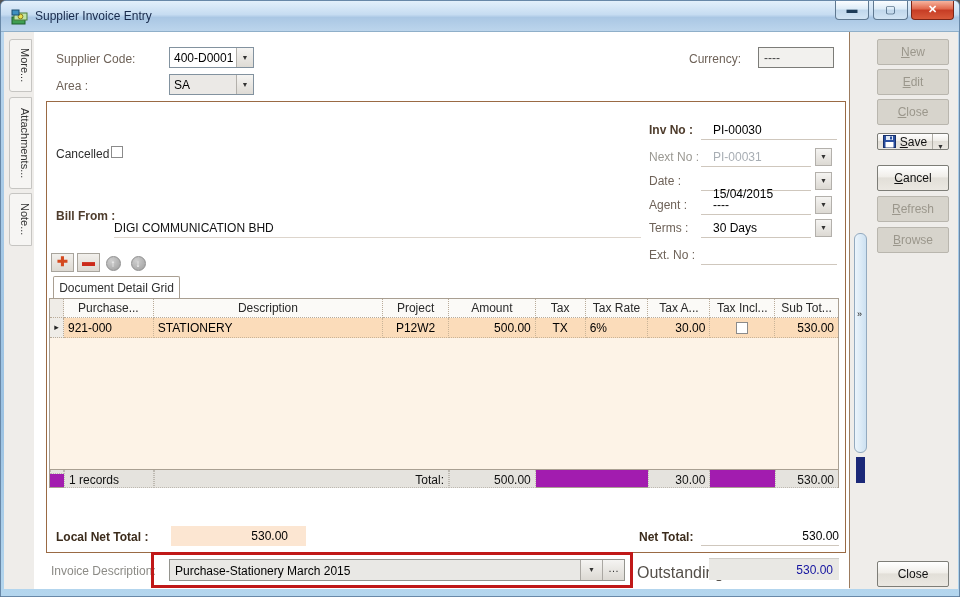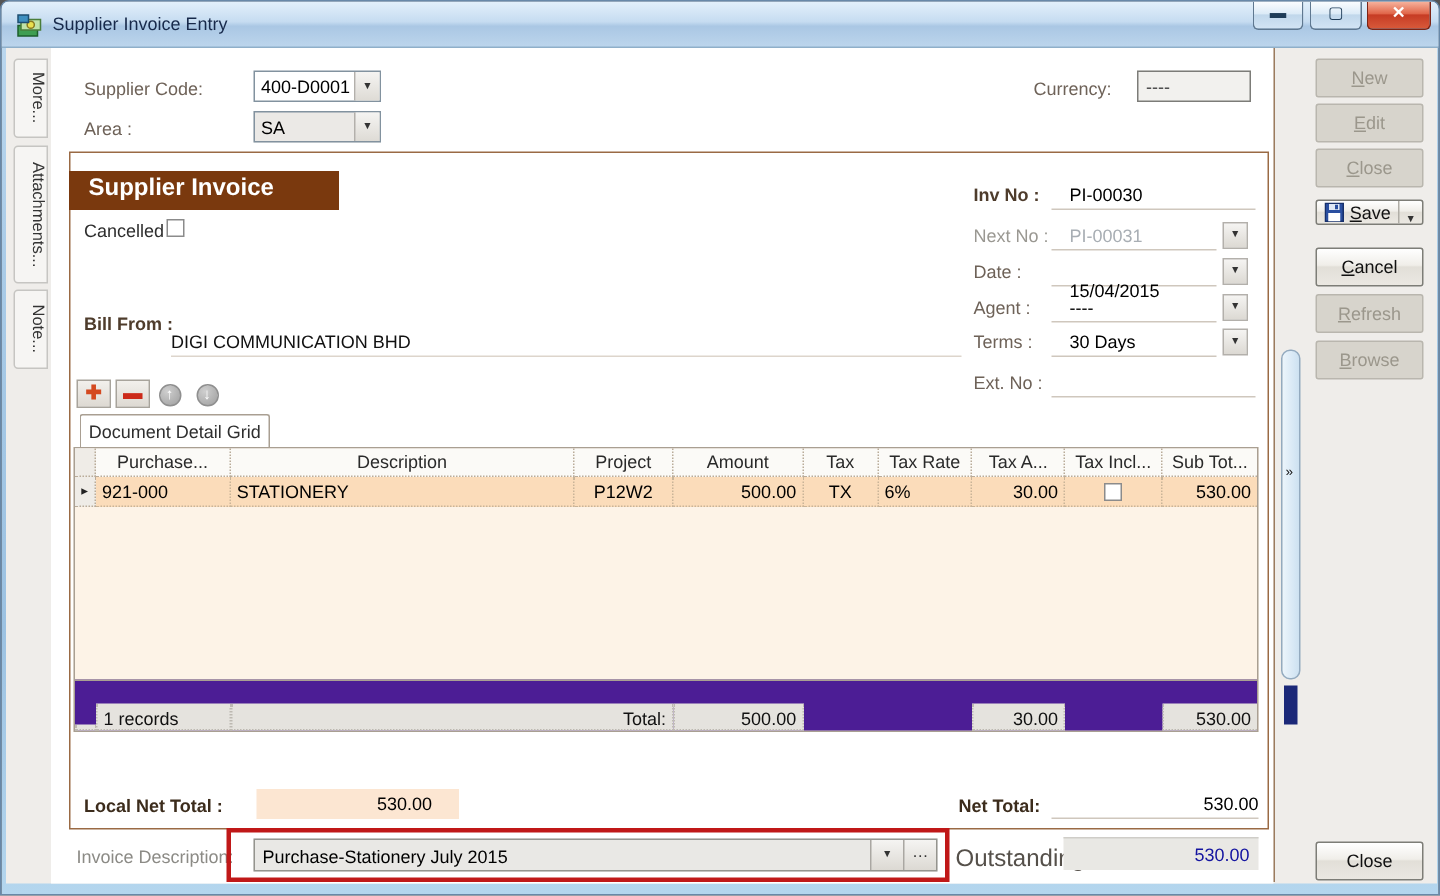--- a/index.html
+++ b/index.html
@@ -80,21 +80,21 @@
   .hrow { height:19px; background:#fbfaf7; }
   .hcell { border-right:1px dotted #b9ab99; border-bottom:1px dotted #b9ab99;
       font-size:12px; color:#2a2a2a; text-align:center; padding-top:2px; overflow:hidden;
       white-space:nowrap; }
   .drow { height:20px; background:#fbdcba; cursor:pointer; }
   .dcell { border-right:1px dotted #c9b498; border-bottom:1px dotted #c9b498;
       font-size:12px; color:#000; padding-top:3px; overflow:hidden; white-space:nowrap; }
   .tal{ text-align:left; padding-left:4px; } .tar{ text-align:right; padding-right:4px; }
   .tac{ text-align:center; }
   .filler { flex:1; background:#fdf3e7; }
-  .frow { height:34px; background:#4c1d95; border-top:1px solid #a99f92; align-items:flex-end; }
+  .frow { height:18px; background:#a21caf; border-top:1px solid #a99f92; align-items:flex-start; }
   .fcell { background:#e5e3de; border:1px dotted #bdb9b1; border-top:none; font-size:12px;
       color:#111; padding-top:3px; white-space:nowrap; overflow:hidden; }
   .fgap { background:#fcefdf; }
   .ind { background:#efece7; border-right:1px dotted #b9ab99; border-bottom:1px dotted #b9ab99;
       font-size:9px; color:#222; text-align:center; padding-top:4px; }
 
   
   .peachfield { background:#fce6d2; font-size:12px; color:#000; }
   .redbox { left:150px; top:551px; width:482px; height:36px; border:3px solid #c01818; }
   .desc-combo { left:168px; top:558px; width:456px; height:22px; border:1px solid #94948e;
@@ -161,21 +161,20 @@
   </div>
   <span class="abs lbl" style="left:55px;top:78px;">Area :</span>
   <div class="abs combo disabled" style="left:168px;top:73px;width:85px;">
     <div class="val">SA</div>
     <div class="dbtn">▼</div>
   </div>
   <span class="abs lbl" style="left:688px;top:51px;">Currency:</span>
   <div class="abs plainfield" style="left:757px;top:46px;width:76px;height:21px;">----</div>
 
   <div class="abs panel"></div>
-  <div class="abs banner">Supplier Invoice</div>
   <span class="abs" style="left:55px;top:146px;font-size:12px;color:#2e2e2e;">Cancelled</span>
   <div class="abs chk" style="left:110px;top:145px;"></div>
 
   <span class="abs lbl-bold" style="left:648px;top:122px;">Inv No :</span>
   <div class="abs uline" style="left:700px;top:119px;width:136px;height:20px;">
     <span class="fieldval" style="position:absolute;left:12px;top:3px;">PI-00030</span>
   </div>
 
   <span class="abs lbl-gray" style="left:648px;top:149px;">Next No :</span>
   <div class="abs uline" style="left:700px;top:146px;width:110px;height:20px;">
@@ -257,21 +256,21 @@
   </div>
 
   <span class="abs lbl-bold" style="left:55px;top:529px;color:#3c2c1c;">Local Net Total :</span>
   <div class="abs peachfield" style="left:170px;top:525px;width:135px;height:20px;text-align:right;padding:3px 18px 0 0;">530.00</div>
 
   <span class="abs lbl-bold" style="left:638px;top:529px;color:#3c2c1c;">Net Total:</span>
   <div class="abs uline" style="left:700px;top:525px;width:138px;height:20px;text-align:right;font-size:12px;color:#000;padding-top:3px;">530.00</div>
 
   <span class="abs" style="left:50px;top:563px;font-size:12px;color:#8c8b86;">Invoice Description:</span>
   <div class="abs desc-combo">
-    <div class="txt">Purchase-Stationery July 2015</div>
+    <div class="txt">Purchase-Stationery March 2015</div>
     <div class="db">▼</div>
     <div class="db" style="font-size:11px;line-height:16px;">…</div>
   </div>
   <div class="abs redbox"></div>
 
   <span class="abs" style="left:636px;top:563px;font-size:16px;color:#55504a;">Outstanding:</span>
   <div class="abs outfield">530.00</div>
 
   <div class="abs thumb">
       <span class="gl">»</span>

